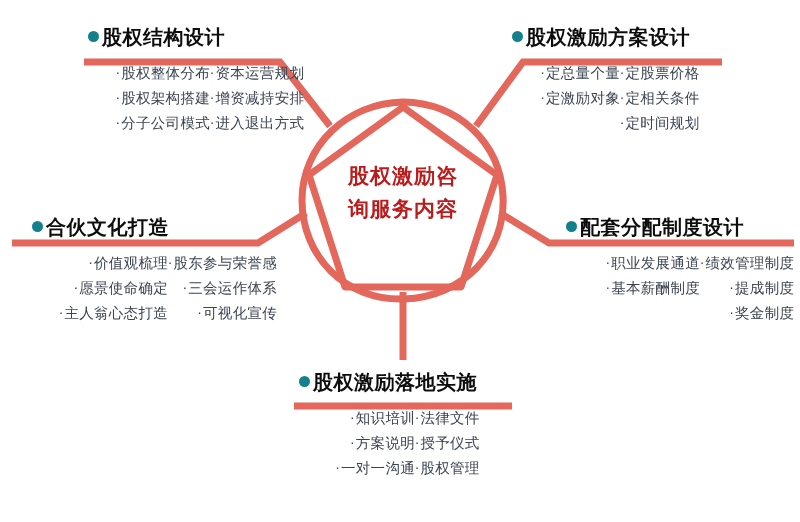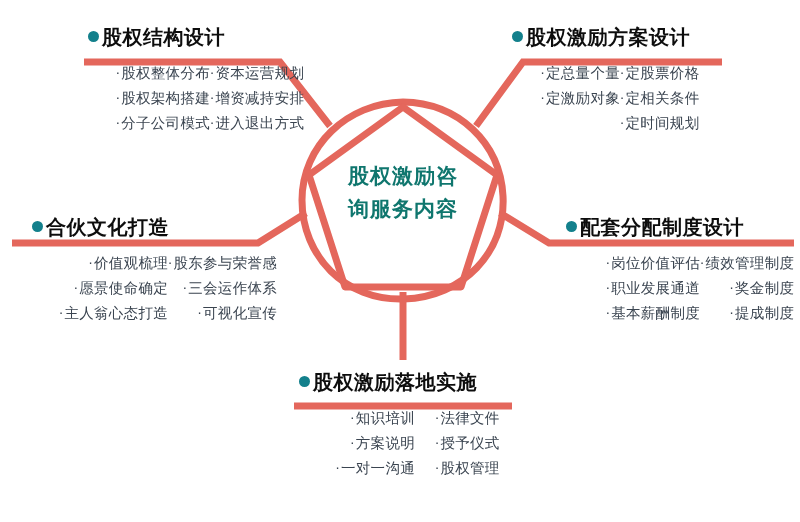--- a/index.html
+++ b/index.html
@@ -22,21 +22,21 @@
   }
 
   
   .center-text{
     position:absolute;
     left:303px;top:160px;
     width:200px;
     text-align:center;
     font-size:21px;
     font-weight:bold;
-    color:#0f766e;
+    color:#b91c1c;
     line-height:33px;
     letter-spacing:1px;
     z-index:5;
   }
 
   
   .section{position:absolute;z-index:6;}
   .sec-title{
     font-size:20px;
     font-weight:bold;
@@ -79,21 +79,21 @@
   #sec-top-right{left:512px;top:24px;}
   #sec-top-right .item-grid .item-col:first-child{width:108px;}
 
   #sec-left{left:32px;top:214px;}
   #sec-left .item-grid .item-col:first-child{width:136px;}
 
   #sec-right{left:566px;top:214px;}
   #sec-right .item-grid .item-col:first-child{width:134px;}
 
   #sec-bottom{left:299px;top:369px;}
-  #sec-bottom .item-grid{justify-content:flex-start;padding-left:6px;gap:20px;}
+  #sec-bottom .item-grid{justify-content:flex-start;padding-left:6px;}
   #sec-bottom .item-grid .item-col:first-child{width:110px;}
 </style>
 </head>
 <body>
 
 <div id="canvas">
 
   <svg id="lines" viewBox="0 0 800 522">
     <g fill="none" stroke="#e4675c" stroke-width="7" stroke-linecap="round" stroke-linejoin="round">
 
@@ -175,28 +175,27 @@
       </div>
     </div>
   </div>
 
   <div class="section" id="sec-right">
     <div class="sec-title">
       <span class="bullet-dot"></span><span>配套分配制度设计</span>
     </div>
     <div class="item-grid">
       <div class="item-col">
-        <div class="item"><span class="tick">·</span><span>岗位价值评估</span></div>
         <div class="item"><span class="tick">·</span><span>职业发展通道</span></div>
         <div class="item"><span class="tick">·</span><span>基本薪酬制度</span></div>
       </div>
       <div class="item-col">
         <div class="item"><span class="tick">·</span><span>绩效管理制度</span></div>
+        <div class="item"><span class="tick">·</span><span>提成制度</span></div>
         <div class="item"><span class="tick">·</span><span>奖金制度</span></div>
-        <div class="item"><span class="tick">·</span><span>提成制度</span></div>
       </div>
     </div>
   </div>
 
   <div class="section" id="sec-bottom">
     <div class="sec-title">
       <span class="bullet-dot"></span><span>股权激励落地实施</span>
     </div>
     <div class="item-grid">
       <div class="item-col">

